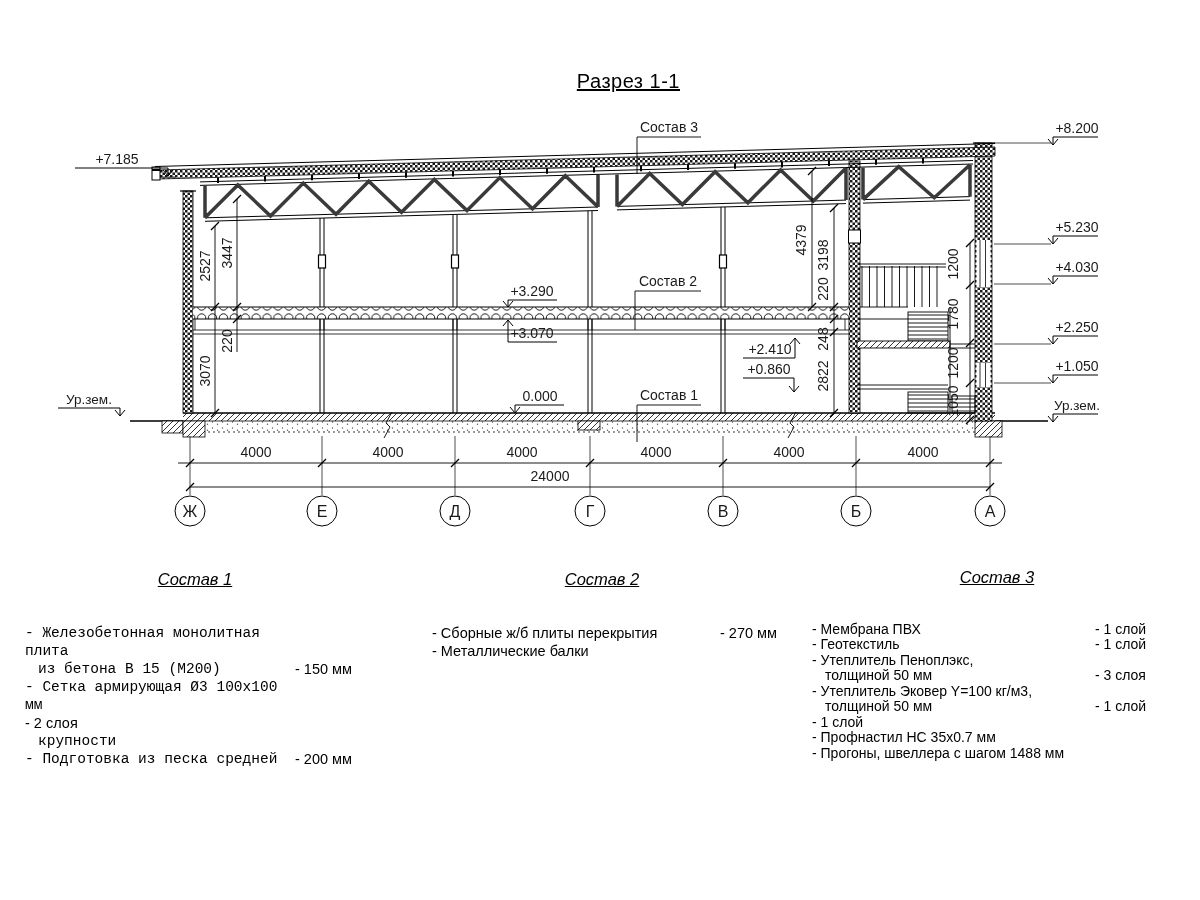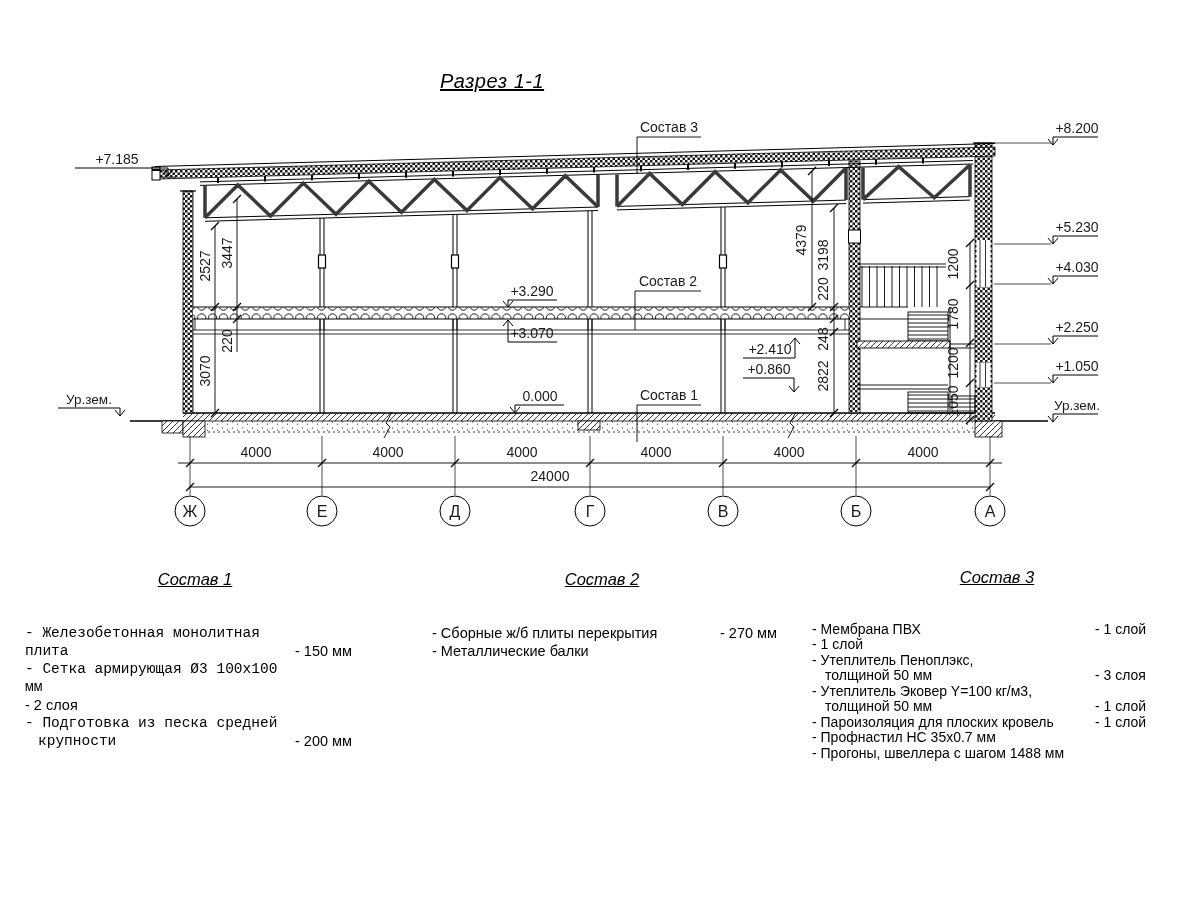--- a/index.html
+++ b/index.html
@@ -1,18 +1,18 @@
 <!DOCTYPE html>
 <html><head>
 <meta charset="utf-8">
 <style>
   html,body{margin:0;padding:0;background:#fff;}
   body{width:1200px;height:900px;position:relative;font-family:"Liberation Sans",sans-serif;color:#000;overflow:hidden;}
-  #main-title{position:absolute;left:440px;top:70px;width:240px;text-align:left;
-    font-size:20px;font-style:italic;text-decoration:underline;letter-spacing:.5px;}
+  #main-title{position:absolute;left:440px;top:70px;width:240px;text-align:right;
+    font-size:20px;text-decoration:underline;letter-spacing:.5px;}
   svg text{font-family:"Liberation Sans",sans-serif;fill:#1a1a1a;}
   .dimtxt{font-size:14px;}
   .marktxt{font-size:14px;}
   .axtxt{font-size:16px;}
   .calltxt{font-size:14px;}
   .spec{position:absolute;}
   .spec-title{text-align:center;font-style:italic;font-size:16.5px;text-decoration:underline;margin-bottom:36px;}
   .spec-row{display:flex;align-items:flex-end;}
   .spec-text{flex:none;}
   .spec-line.l2{padding-left:13px;}
@@ -209,36 +209,37 @@
     </g>
   </g>
 </svg>
 
 <div id="spec0" class="spec" style="left:25px;top:570px;width:340px;">
   <div class="spec-title">Состав 1</div>
   <div class="spec-items">
       <div class="spec-row">
         <div class="spec-text">
           <div class="spec-line">- Железобетонная  монолитная плита</div>
+          <div class="spec-line l2">из бетона В 15 (М200)</div>
         </div>
         <div class="spec-val">- 150 мм</div>
       </div>
       <div class="spec-row">
         <div class="spec-text">
           <div class="spec-line">- Сетка армирующая Ø3 100х100 мм</div>
         </div>
         <div class="spec-val"></div>
       </div>
       <div class="spec-row">
         <div class="spec-val">-  2 слоя</div>
       </div>
       <div class="spec-row">
         <div class="spec-text">
+          <div class="spec-line l2">крупности</div>
           <div class="spec-line">- Подготовка из песка средней</div>
-          <div class="spec-line l2">крупности</div>
         </div>
         <div class="spec-val">- 200 мм</div>
       </div>
     </div>
 </div>
 <div id="spec1" class="spec" style="left:432px;top:570px;width:340px;">
   <div class="spec-title">Состав 2</div>
   <div class="spec-items">
       <div class="spec-row">
         <div class="spec-text">
@@ -257,40 +258,40 @@
 <div id="spec2" class="spec" style="left:812px;top:570px;width:370px;">
   <div class="spec-title">Состав 3</div>
   <div class="spec-items">
       <div class="spec-row">
         <div class="spec-text">
           <div class="spec-line">- Мембрана ПВХ</div>
         </div>
         <div class="spec-val">- 1 слой</div>
       </div>
       <div class="spec-row">
+        <div class="spec-text">
+          <div class="spec-line">- Геотекстиль</div>
+        </div>
         <div class="spec-val">- 1 слой</div>
       </div>
       <div class="spec-row">
         <div class="spec-text">
           <div class="spec-line">- Утеплитель Пеноплэкс,</div>
           <div class="spec-line l2">толщиной 50 мм</div>
         </div>
         <div class="spec-val">- 3 слоя</div>
       </div>
       <div class="spec-row">
         <div class="spec-text">
           <div class="spec-line">- Утеплитель Эковер Y=100 кг/м3,</div>
           <div class="spec-line l2">толщиной 50 мм</div>
         </div>
         <div class="spec-val">- 1 слой</div>
       </div>
       <div class="spec-row">
-        <div class="spec-text">
-          <div class="spec-line">- Пароизоляция для плоских кровель</div>
-        </div>
         <div class="spec-val">- 1 слой</div>
       </div>
       <div class="spec-row">
         <div class="spec-text">
           <div class="spec-line">- Профнастил НС 35х0.7 мм</div>
         </div>
         <div class="spec-val"></div>
       </div>
       <div class="spec-row">
         <div class="spec-text">

